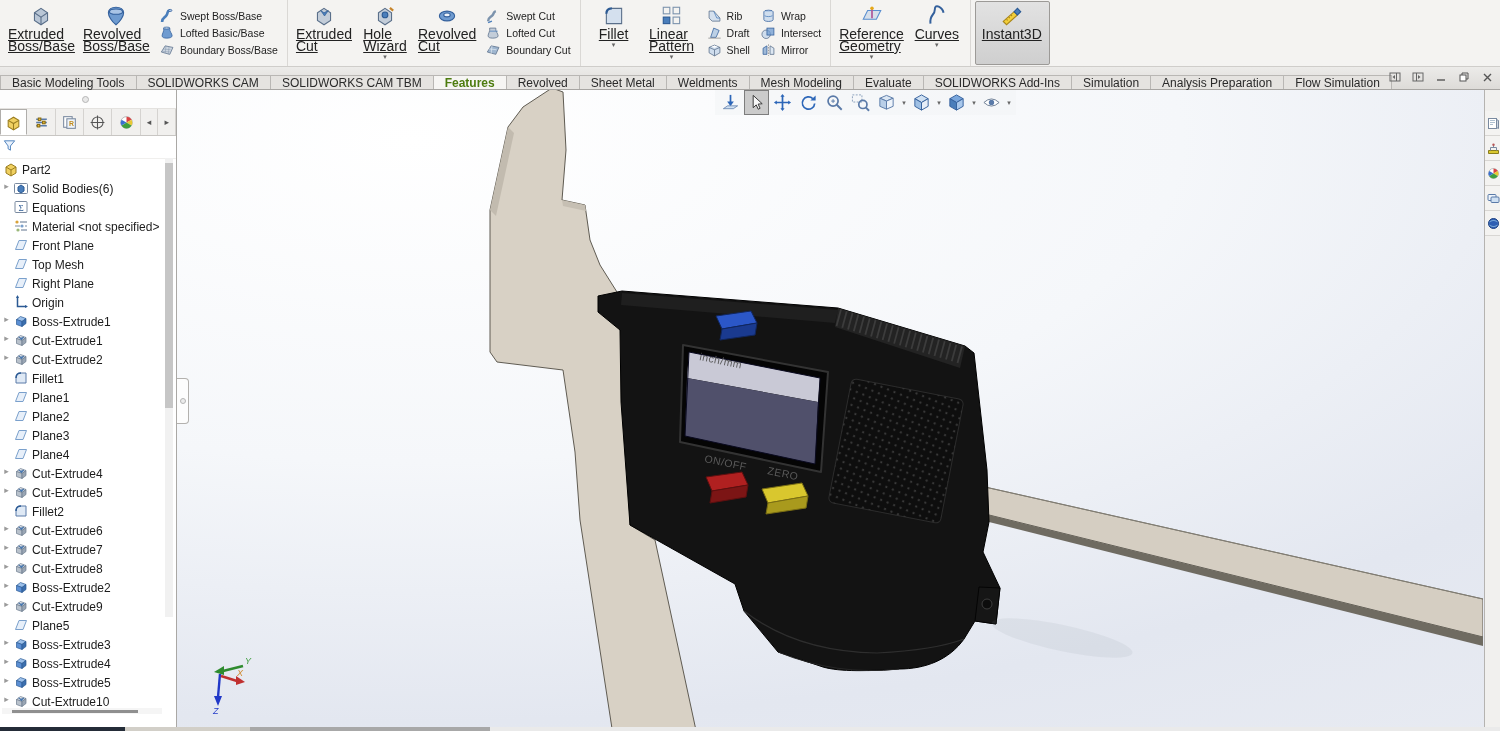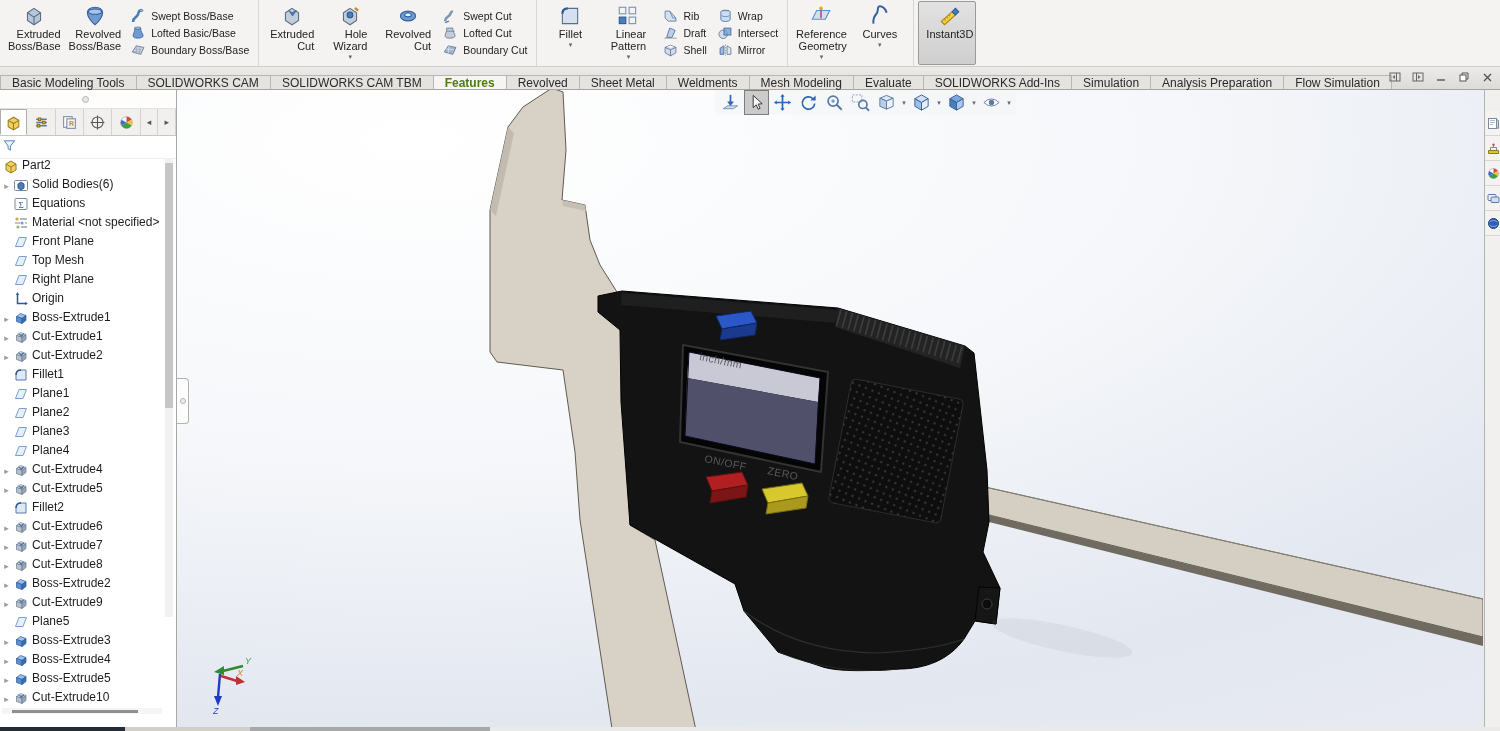--- a/index.html
+++ b/index.html
@@ -7,23 +7,23 @@
        -webkit-font-smoothing:antialiased;color:#1f1f1f;}
   #root{position:relative;width:1500px;height:731px;background:#f4f3f1;}
 
   
   .ribbon{height:67px;background:#f4f3f1;display:flex;align-items:stretch;border-bottom:1px solid #cfcdca;box-sizing:border-box;}
   .rgroup{display:flex;align-items:stretch;padding:1px 4px;border-right:1px solid #dad8d5;}
   .rgroup:last-child{border-right:none;}
   .rbtn-large{display:flex;flex-direction:column;align-items:center;justify-content:flex-start;
       padding:2px 4px 0 4px;min-width:50px;cursor:default;border-radius:2px;}
   .rbtn-large .ricon{width:24px;height:24px;margin-top:1px;}
-  .rbtn-large .rlabel{font-size:11px;line-height:12px;text-align:right;color:#222;white-space:nowrap;}
+  .rbtn-large .rlabel{font-size:14px;line-height:12px;text-align:left;color:#222;white-space:nowrap;text-decoration:underline;}
   .rbtn-large .rcaret{font-size:7px;color:#666;line-height:7px;margin-top:1px;}
-  .rbtn-large.active{background:linear-gradient(#e2e2e2,#cfcfcf);border:1px solid #9c9a97;padding:1px 0 0 6px;}
+  .rbtn-large.active{background:linear-gradient(#e2e2e2,#cfcfcf);border:1px solid #9c9a97;padding:1px 7px 0 6px;}
   .rstack{display:flex;flex-direction:column;justify-content:center;padding:12px 2px;}
   .rstack-item{display:flex;align-items:center;height:20px;padding:0 3px;border-radius:2px;cursor:default;}
   .rstack-item .ricon{width:17px;height:17px;margin-right:4px;flex:0 0 auto;}
   .rstack-item .rlabel{font-size:10.5px;white-space:nowrap;color:#222;}
   .ricon svg{width:100%;height:100%;display:block;}
 
   
   .tabrow{height:23px;background:linear-gradient(#ecebe9,#dddbd8);display:flex;align-items:flex-end;
       border-bottom:1px solid #a7a5a2;box-sizing:border-box;position:relative;}
   .tabs{display:flex;height:14px;align-items:stretch;}
@@ -43,21 +43,21 @@
   .panel-topstrip .dot{position:absolute;left:82px;top:6px;width:5px;height:5px;border-radius:50%;
       border:1px solid #b5b5b5;background:#e8e8e8;}
   .panel-tabs{height:26px;display:flex;background:#f1f0ee;border-bottom:1px solid #c8c6c3;}
   .ptab{width:28px;display:flex;align-items:center;justify-content:center;border-right:1px solid #d5d3d0;cursor:default;}
   .ptab svg{width:17px;height:17px;}
   .ptab.active{background:#fff;border:1px solid #b0aeab;border-bottom:1px solid #fff;box-sizing:border-box;}
   .ptab.arrow{width:17px;font-size:9px;color:#555;}
   .panel-filter{height:22px;display:flex;align-items:center;padding-left:2px;border-bottom:1px solid #f0efed;}
   .panel-filter svg{width:15px;height:15px;}
   .tree{position:absolute;top:68px;left:0;right:12px;bottom:16px;overflow:hidden;font-size:12px;}
-  .trow{height:19px;display:flex;align-items:flex-start;white-space:nowrap;cursor:default;}
+  .trow{height:19px;display:flex;align-items:flex-end;white-space:nowrap;cursor:default;}
   .trow .arrow{width:13px;flex:0 0 auto;text-align:center;font-size:9px;color:#9a9a9a;line-height:19px;}
   .trow .ticon{width:16px;height:16px;flex:0 0 auto;margin-right:3px;}
   .trow .ticon svg{width:16px;height:16px;display:block;}
   .trow .tlabel{color:#1c1c1c;}
   .trow.root{padding-left:3px;}
   .vscroll{position:absolute;top:68px;right:3px;width:8px;bottom:110px;background:#f1f1f1;}
   .vthumb{position:absolute;top:5px;left:0;width:8px;height:245px;background:#c6c6c6;}
   .hscroll{position:absolute;left:2px;bottom:13px;height:6px;width:160px;background:#f5f5f5;}
   .hthumb{position:absolute;left:10px;top:2px;width:126px;height:3px;background:#8f8f8f;}
 

